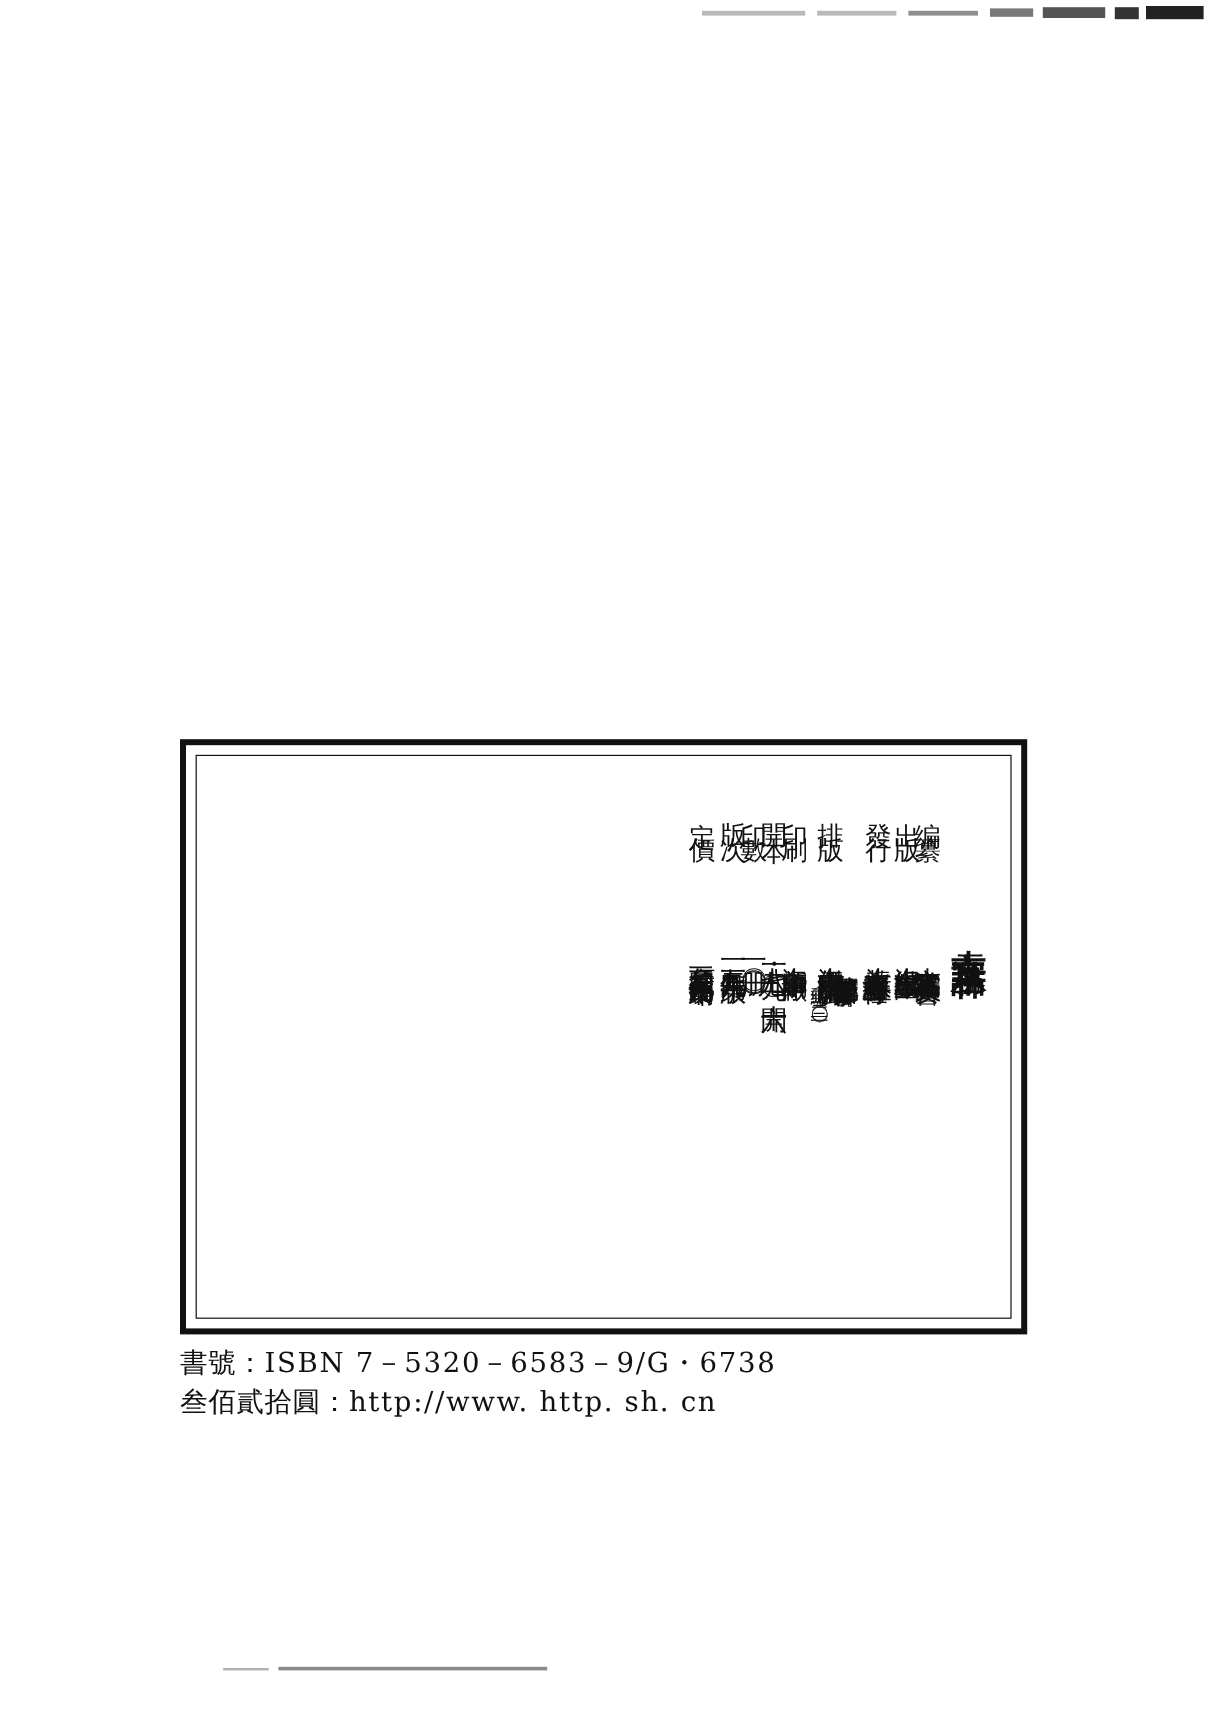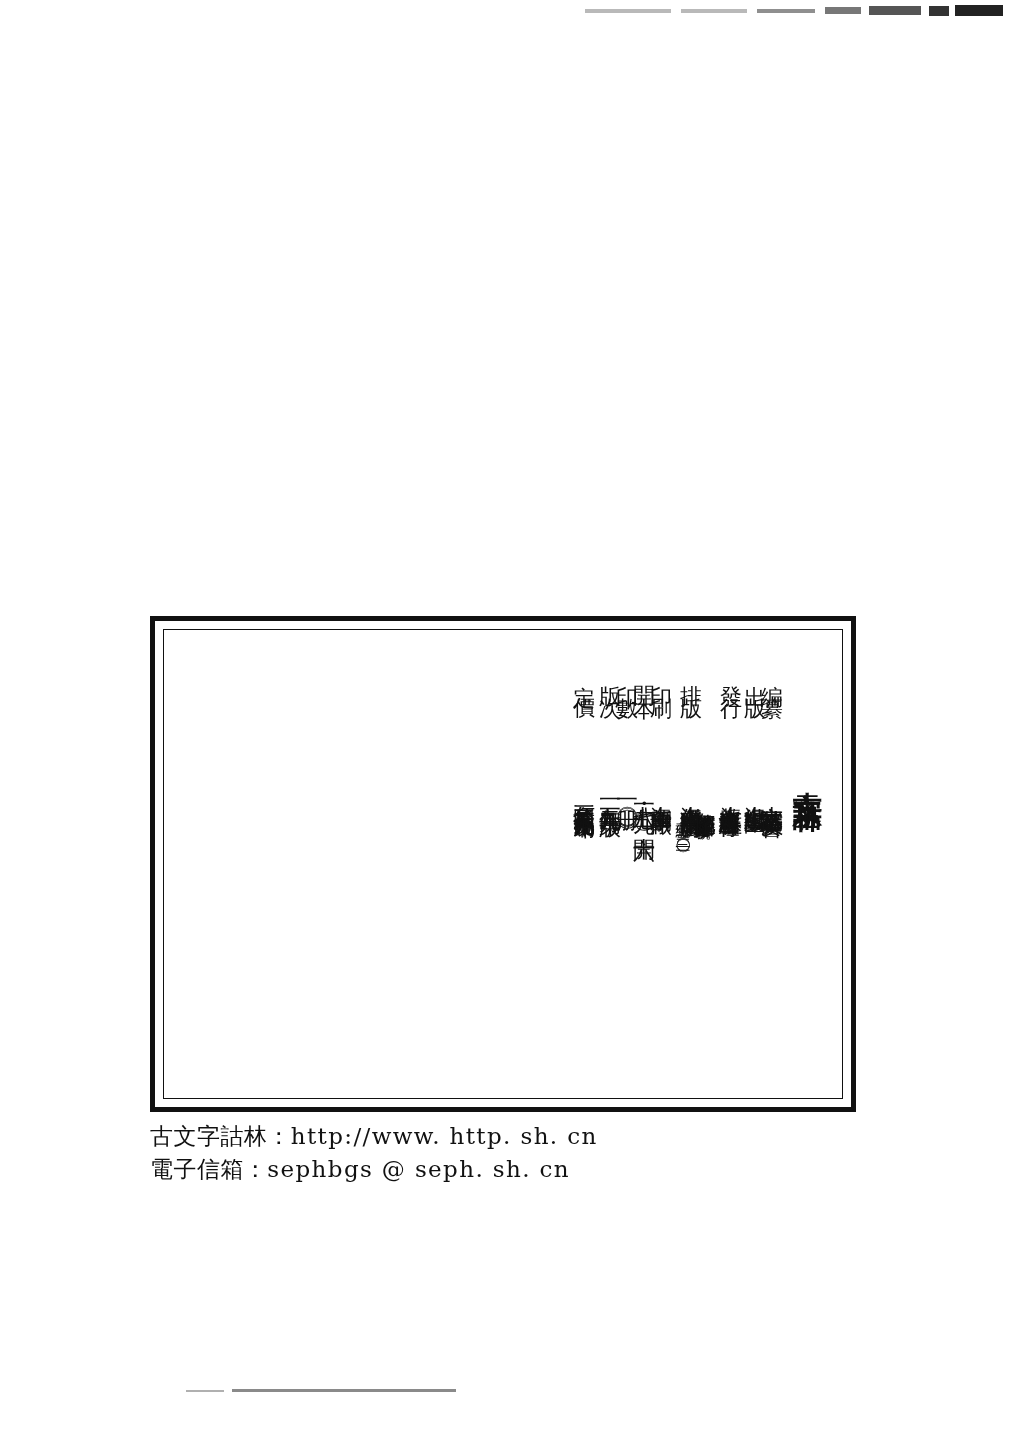--- a/index.html
+++ b/index.html
@@ -256,23 +256,23 @@
         <div class="label">定價</div>
         <div class="value">叁佰貳拾圓</div>
       </div>
 
     </div>
   </div>
 </div>
 
 <div class="footer">
   <div class="fline">
-    <span class="cn">古文字詁林：</span><span class="mono">http://www. http. sh. cn</span>
+    <span class="cn">書號：</span><span class="mono">ISBN 7－5320－6583－9/G・6738</span>
   </div>
   <div class="fline">
-    <span class="cn">電子信箱：</span><span class="mono">sephbgs @ seph. sh. cn</span>
+    <span class="cn">叁佰貳拾圓：</span><span class="mono">http://www. http. sh. cn</span>
   </div>
 </div>
 
 <div class="scan-bottom">
   <span class="b1"></span>
     <span class="b2"></span>
 </div>
 
 </body></html>

